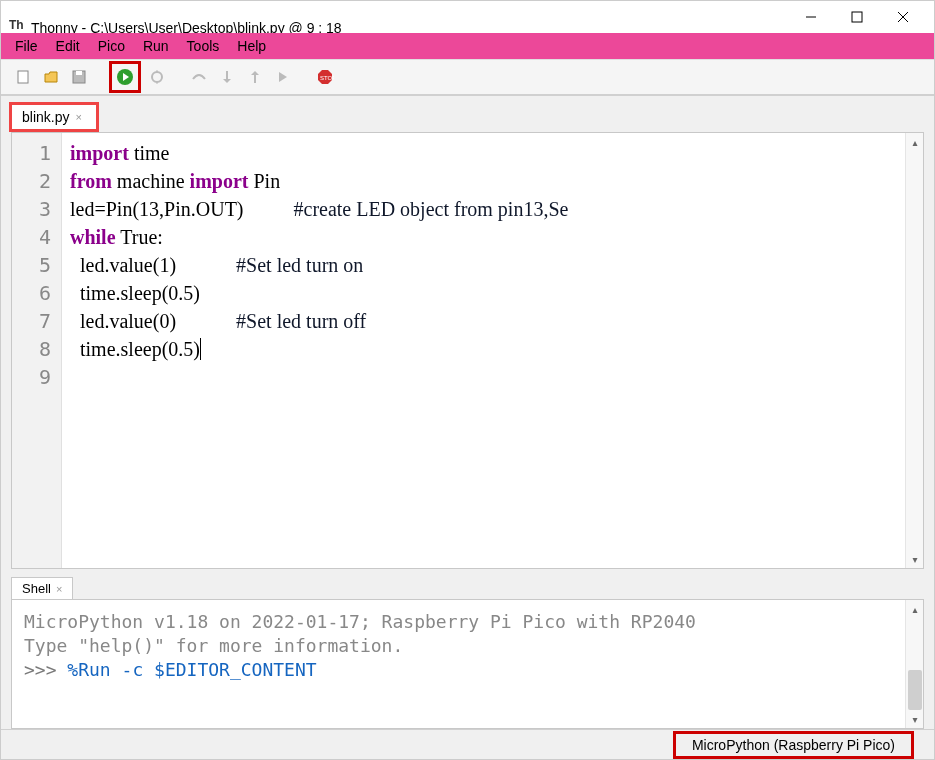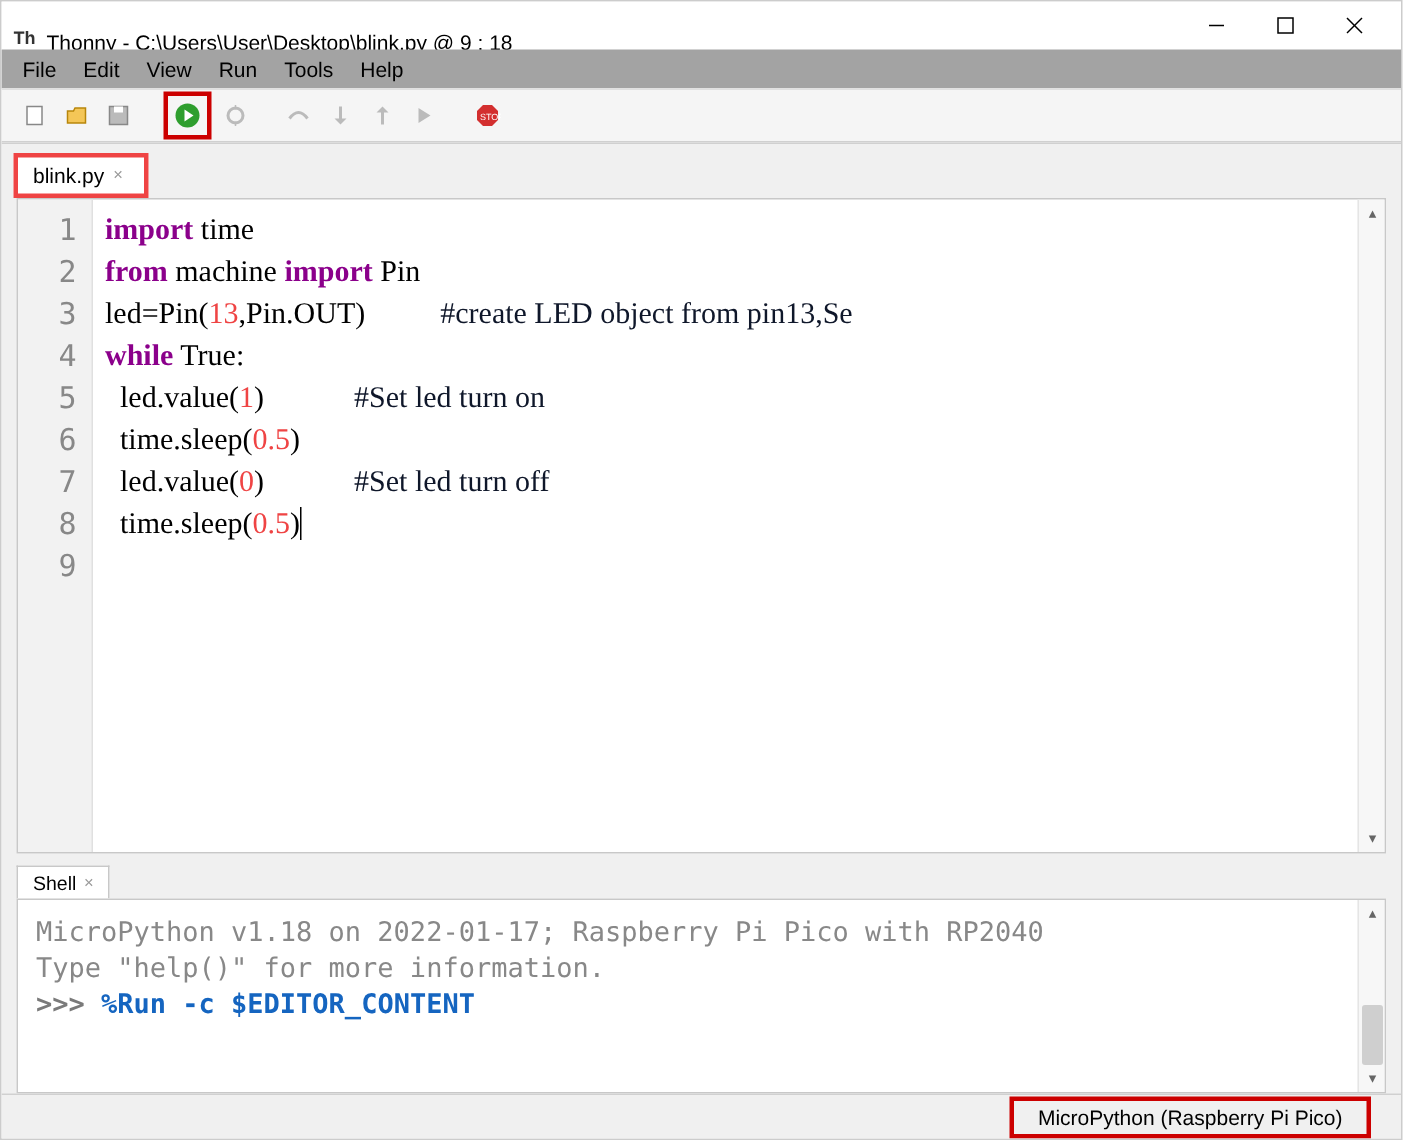--- a/index.html
+++ b/index.html
@@ -22,50 +22,50 @@
     height: 32px;
     padding: 0 8px;
     background: #fff;
   }
   .titlebar .app-icon { width:16px; height:16px; margin-right:6px; display:flex; align-items:center; justify-content:center;margin-top:16px;}
   .titlebar .title-text { flex:1; font-size:14px; color:#000;margin-top:21px; }
   .win-controls { display:flex; gap:0; }
   .win-btn { width:46px; height:30px; display:flex; align-items:center; justify-content:center; color:#000; }
   .win-btn svg { stroke:#000; stroke-width:1; fill:none; }
   
-  .menubar { display:flex; gap:2px; padding:2px 6px; background:#a3a3a3; font-size:14px; }
+  .menubar { display:flex; gap:2px; padding:2px 6px; background:#ec4899; font-size:14px; }
   .menubar div { padding:3px 8px; }
   
   .toolbar { display:flex; align-items:center; gap:4px; padding:4px 10px; background:#f5f5f5; border-top:1px solid #e0e0e0; border-bottom:1px solid #d0d0d0; height:36px;}
   .tool-btn { width:24px; height:24px; display:flex; align-items:center; justify-content:center; }
   .tool-sep { width:10px; }
   .run-highlight { border:3px solid #cc0000; padding:1px; }
   
   .editor-area { background:#f0f0f0; border-top:1px solid #d0d0d0; padding-top:6px; display:flex; flex-direction:column; flex:1; min-height:0;}
   .tabrow { display:flex; padding-left:8px; }
   .file-tab { background:#fff; border:3px solid #ef4444; padding:4px 14px 4px 10px; font-size:14px; display:flex; align-items:center; gap:6px;}
   .file-tab .close-x { color:#999; font-size:11px; }
   .code-pane { flex:1; background:#fff; margin:0 10px 8px 10px; border:1px solid #c8c8c8; display:flex; overflow:hidden; position:relative;}
   .gutter { background:#f2f2f2; color:#888; text-align:right; padding:6px 10px 6px 6px; font-family:Consolas,monospace; font-size:20px; line-height:28px; border-right:1px solid #e0e0e0; user-select:none; min-width:50px;}
   .code { flex:1; padding:6px 8px; font-family:Liberation Serif, serif; font-size:20px; line-height:28px; white-space:pre; overflow:hidden; color:#000;}
   .kw { color:#8b008b; font-weight:bold; }
-  .num { color:#ef4444;text-align:center; }
+  .num { color:#000000;text-align:center; }
   .cmt { color:#0f172a; }
   .caret { border-right:1px solid #000; }
   .vscroll { position:absolute; right:0; top:0; width:18px; height:100%; background:#f7f7f7; border-left:1px solid #e5e5e5;}
   .vscroll .up, .vscroll .down { position:absolute; left:0; width:18px; height:18px; display:flex; align-items:center; justify-content:center; color:#666; font-size:10px;}
   .vscroll .up{top:0;} .vscroll .down{bottom:0;}
   
   .shell-wrap { margin:0 10px 0 10px; }
   .shell-tabrow { display:flex; }
   .shell-tab { background:#fff; border:1px solid #c8c8c8; border-bottom:none; padding:3px 10px; font-size:13px; display:flex; align-items:center; gap:5px;}
   .shell-pane { background:#fff; border:1px solid #c8c8c8; height:130px; position:relative; overflow:hidden;}
   .shell-text { padding:10px 12px; font-family:Consolas,monospace; font-size:18px; line-height:24px; white-space:pre; color:#888;}
   .shell-text .prompt { color:#7a7a7a; }
-  .shell-text .cmd { color:#1565c0;font-weight:bold; }
+  .shell-text .cmd { color:#1565c0; }
   .shell-scroll { position:absolute; right:0; top:0; width:18px; height:100%; background:#f7f7f7; border-left:1px solid #e5e5e5;}
   .shell-scroll .up{position:absolute;top:0;width:18px;height:18px;display:flex;align-items:center;justify-content:center;font-size:10px;color:#666;}
   .shell-scroll .thumb{position:absolute;bottom:18px;width:14px;left:2px;height:40px;background:#cfcfcf;border-radius:2px;}
   .shell-scroll .down{position:absolute;bottom:0;width:18px;height:18px;display:flex;align-items:center;justify-content:center;font-size:10px;color:#666;}
   
   .statusbar { height:30px; background:#f0f0f0; border-top:1px solid #d0d0d0; display:flex; justify-content:flex-end; align-items:center; padding:0 20px;}
   .status-box { border:3px solid #cc0000; padding:3px 16px; font-size:14px; background:#f0f0f0;text-align:right;}
 </style>
 </head>
 <body>
@@ -93,21 +93,21 @@
           <line x1="1" y1="1" x2="11" y2="11"></line>
           <line x1="11" y1="1" x2="1" y2="11"></line>
         </svg>
       </div>
   </div>
 </div>
 
 <div class="menubar">
   <div>File</div>
   <div>Edit</div>
-  <div>View</div>
+  <div>Pico</div>
   <div>Run</div>
   <div>Tools</div>
   <div>Help</div>
 </div>
 
 <div class="toolbar">
   <div class="tool-btn">
       <svg width="16" height="16">
         <rect x="3" y="2" width="10" height="12" fill="#fff" stroke="#888"></rect>
       </svg>

